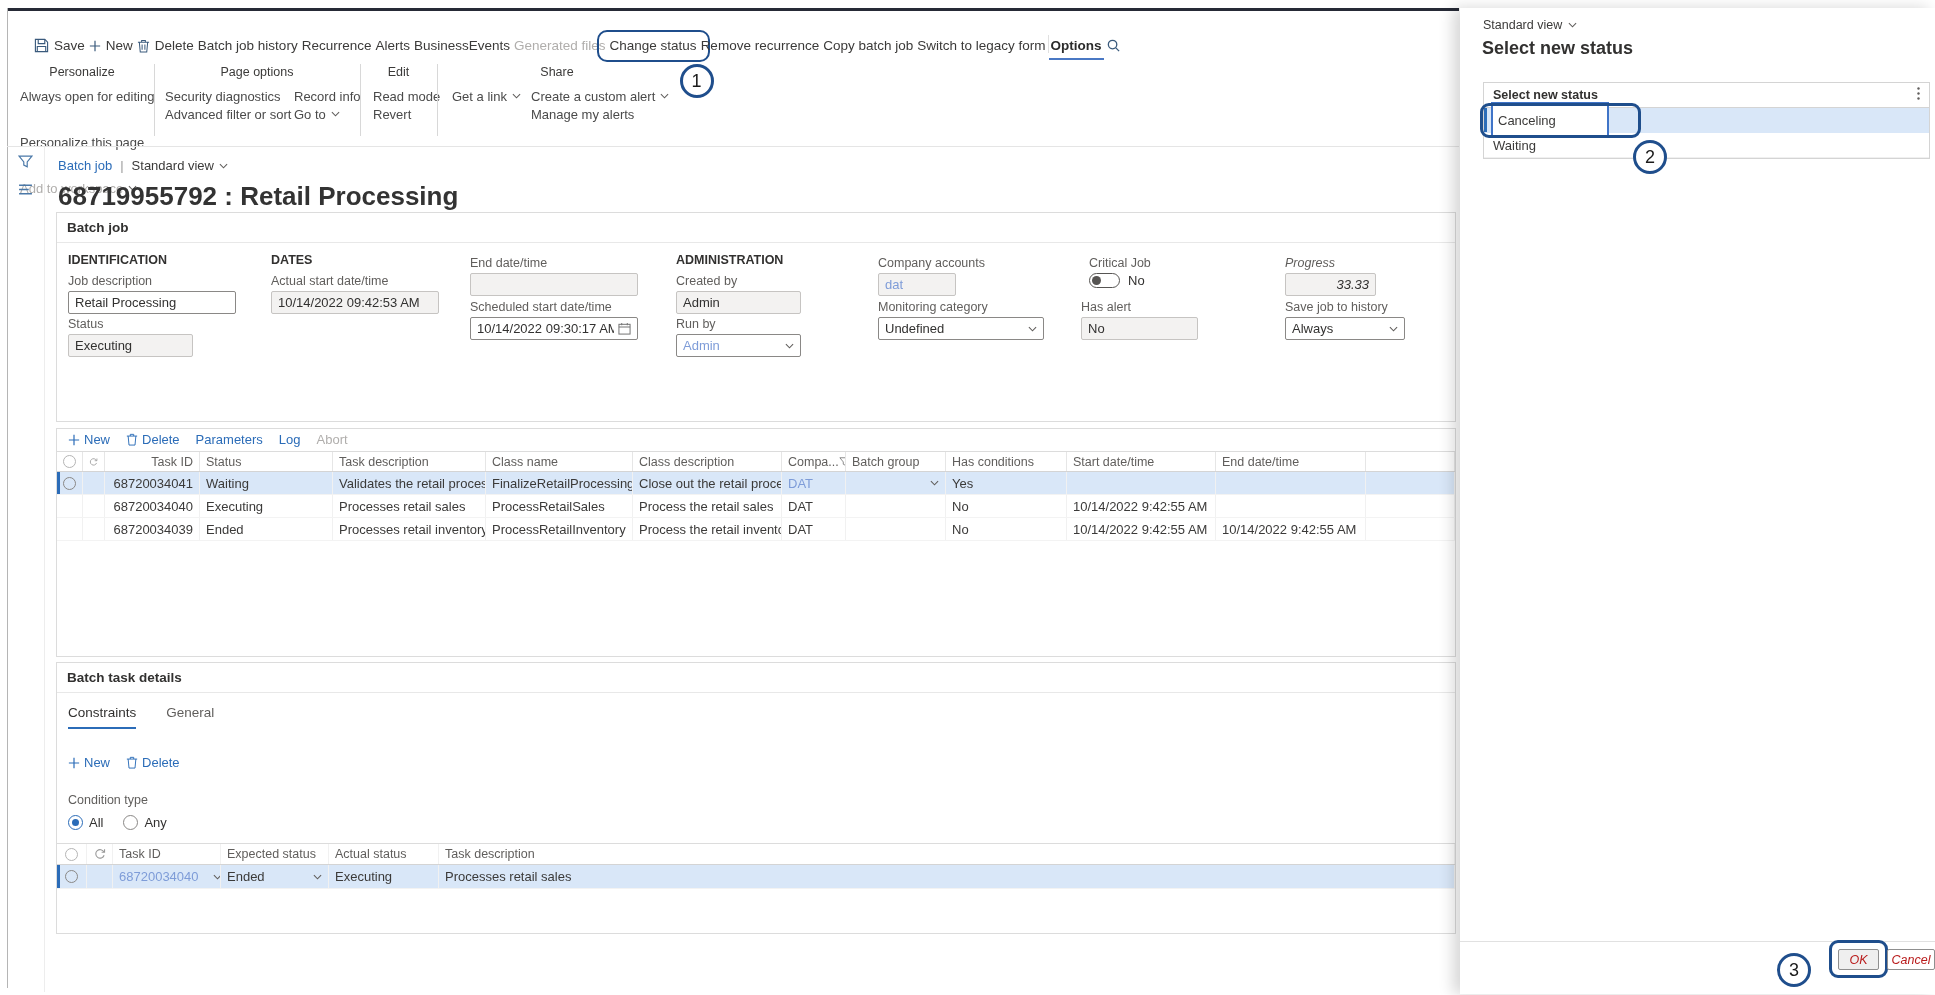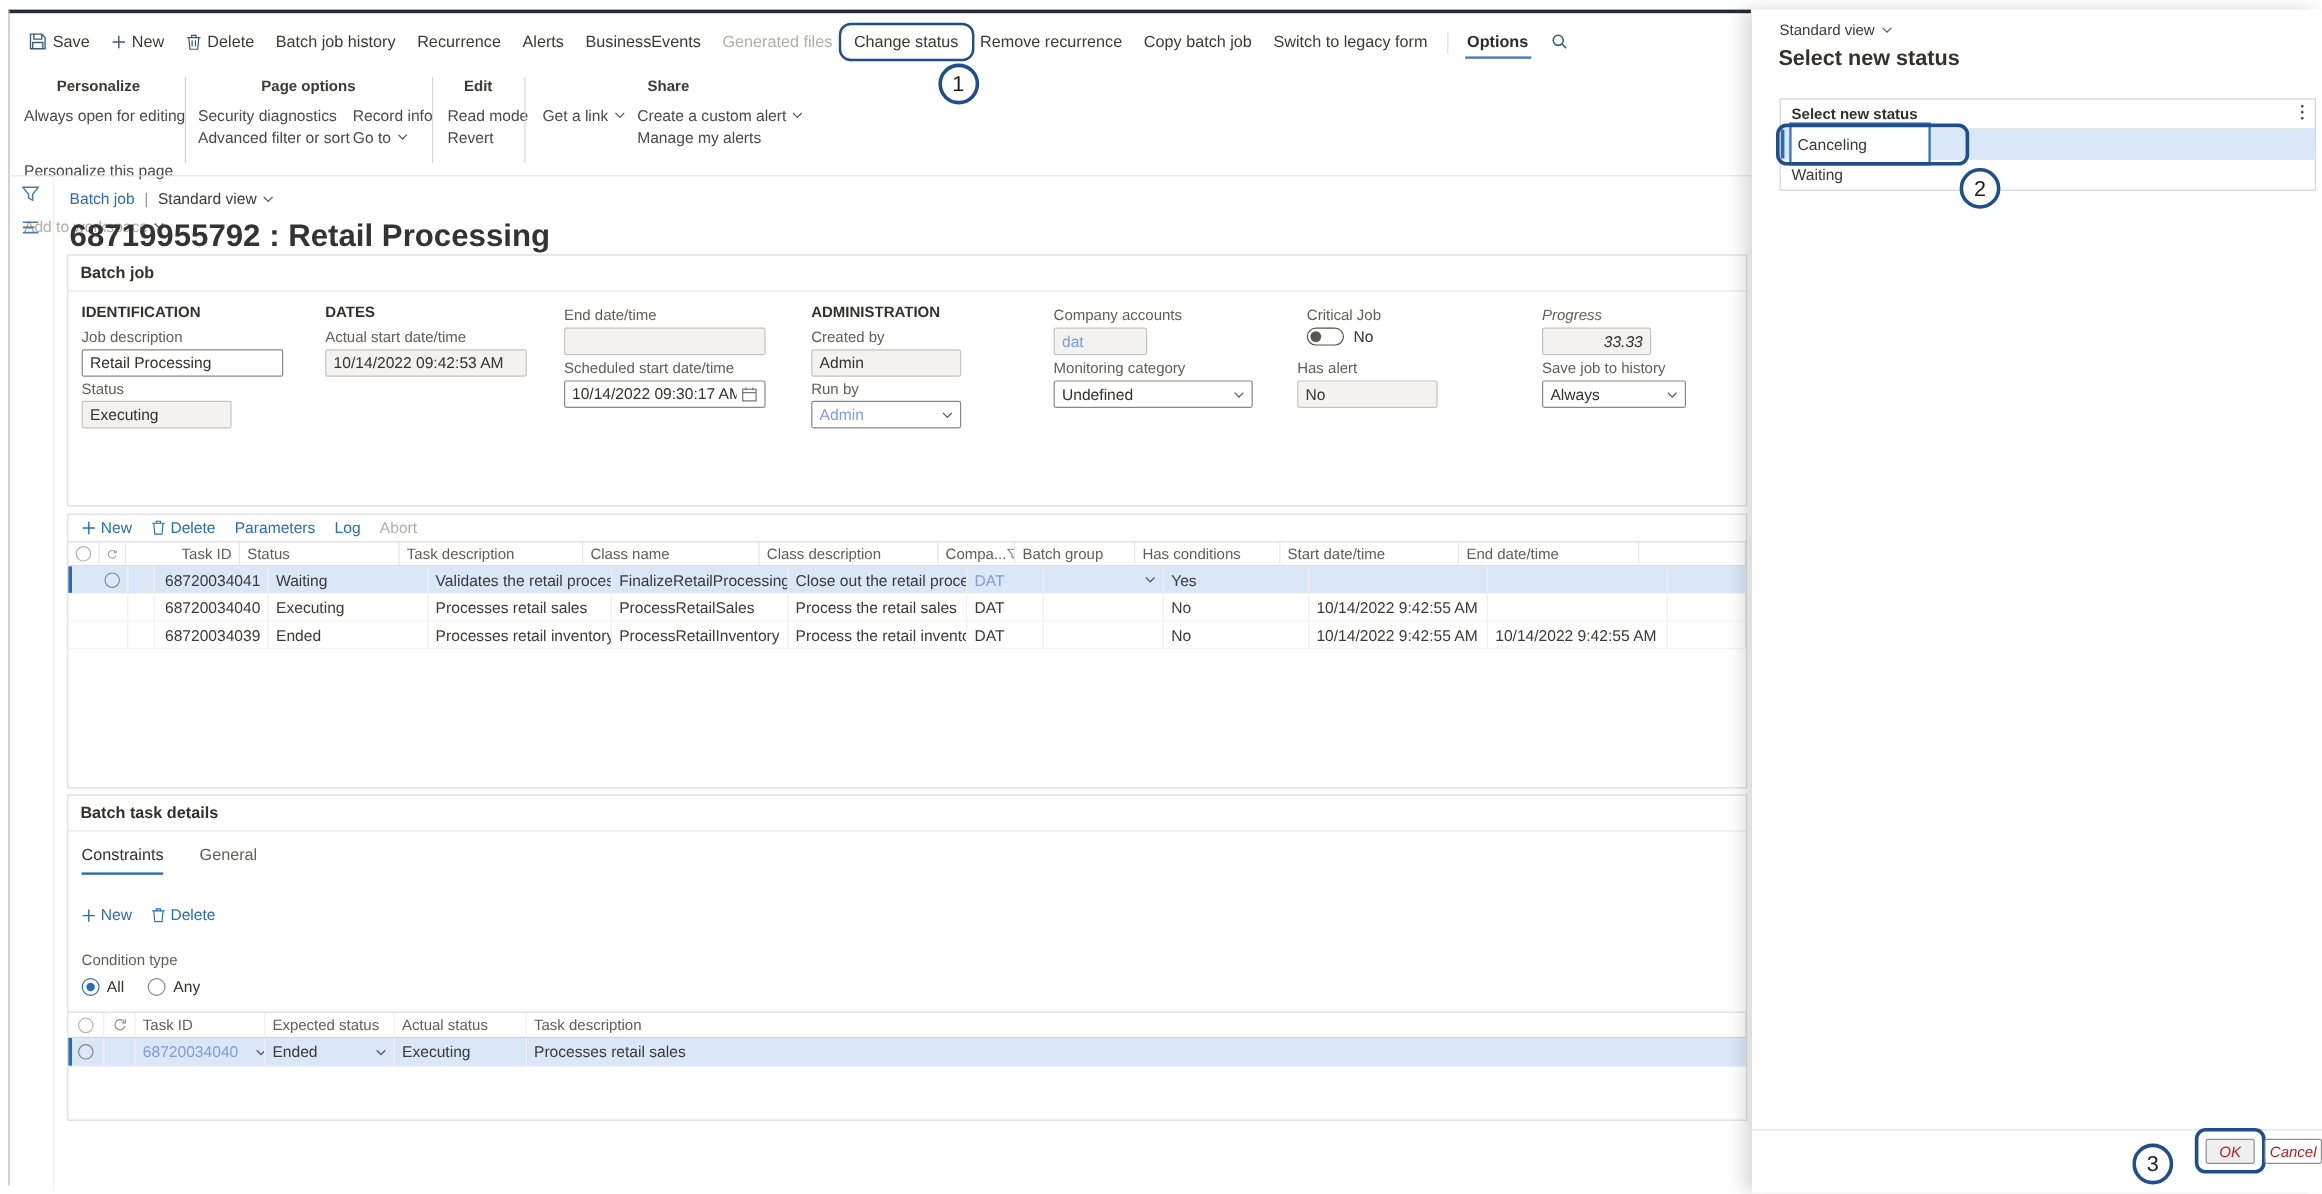--- a/index.html
+++ b/index.html
@@ -5,38 +5,38 @@
   * { margin:0; padding:0; box-sizing:border-box; }
   html,body { width:1935px; height:995px; }
   body { position:relative; overflow:hidden; background:#fff; color:#323130;
          font-family:"Liberation Sans", sans-serif; font-size:13px; }
 
   
   .top-edge { position:absolute; left:7px; top:8px; width:1452px; height:3px; background:#262a36; }
   .left-edge { position:absolute; left:7px; top:8px; width:1px; height:980px; background:#b5b5b5; }
 
   
-  .cmdbar { position:absolute; left:22px; top:27px; height:26px; display:flex; align-items:flex-start;
-            gap:14px; font-size:13.5px; color:#3b3a39; white-space:nowrap; }
+  .cmdbar { position:absolute; left:32px; top:27px; height:26px; display:flex; align-items:flex-end;
+            font-size:13.5px; color:#3b3a39; white-space:nowrap; }
   .cmd-item { display:flex; align-items:center; gap:5px; position:relative; cursor:default; padding:0 2px; }
   .cmd-item .cicon { color:#3a5a7c; display:flex; align-items:center; }
   .cmd-item.disabled { color:#b0aeac; }
   .cmd-item.active { font-weight:700; color:#2b2b2b; }
   .cmd-item.active::after { content:""; position:absolute; left:0; right:0; bottom:-7px; height:2px; background:#4a78c4; }
   .vline { width:1px; height:18px; background:#e0e0e0; }
   .ann-rect { position:absolute; left:-11px; right:-11px; top:-8px; bottom:-9px;
               border:2.5px solid #1f4e8c; border-radius:10px; pointer-events:none; }
   .ann-circle { position:absolute; width:34px; height:34px; border:3px solid #1f4e8c; border-radius:50%;
                 background:#fff; display:flex; align-items:center; justify-content:center;
                 font-size:18px; color:#1b1b1b; z-index:50; }
 
   
   .ribbon { position:absolute; left:10px; top:60px; width:1440px; height:82px; font-size:13px; }
   .rgroup { position:absolute; top:0; }
-  .rtitle { font-weight:700; font-size:12.5px; color:#3b3a39; text-align:center; height:24px; line-height:24px; }
+  .rtitle { font-weight:400; font-size:12.5px; color:#3b3a39; text-align:center; height:24px; line-height:24px; }
   .rcol { position:absolute; top:28px; display:flex; flex-direction:column; gap:2px; }
   .ritem { color:#4a4a4a; height:16px; display:flex; align-items:center; gap:5px; white-space:nowrap; }
   .ritem.disabled { color:#b0aeac; }
   .rdiv { position:absolute; top:4px; height:72px; width:1px; background:#d8d8d8; }
   .chev { color:#605e5c; display:inline-flex; align-items:center; }
 
   .hsep { position:absolute; left:7px; top:146px; width:1452px; height:1px; background:#e5e5e5; }
 
   
   .rail { position:absolute; left:7px; top:147px; width:38px; height:845px; border-right:1px solid #ededed; }
@@ -75,21 +75,21 @@
   .tb-link { color:#2b6cb8; display:flex; align-items:center; gap:4px; white-space:nowrap; }
   .tb-link.disabled { color:#b0aeac; }
 
   
   .grid2 { position:absolute; left:0; right:0; top:22px; font-size:13px; }
   .g2row { display:grid; grid-template-columns:26px 22px 95px 133px 153px 147px 149px 64px 100px 121px 149px 150px 1fr; }
   .g2row > div { padding:0 6px; white-space:nowrap; overflow:hidden; border-right:1px solid #f1f1f1;
                  display:flex; align-items:center; }
   .g2row.hd { height:21px; color:#605e5c; font-size:12.5px; border-top:1px solid #dcdcdc; border-bottom:1px solid #d4d4d4; }
   .g2row.hd > div { border-right:1px solid #e6e6e6; }
-  .g2row.dr { height:23px; color:#3b3a39; border-bottom:1px solid #f3f3f3;padding-left:24px; }
+  .g2row.dr { height:23px; color:#3b3a39; border-bottom:1px solid #f3f3f3; }
   .g2row .num { justify-content:flex-end; }
   .g2row.sel { background:#d9e7f8; position:relative; }
   .g2row.sel::before { content:""; position:absolute; left:0; top:0; bottom:0; width:3px; background:#2b6cb8; }
   .gradio { width:13px; height:13px; border:1px solid #8a8886; border-radius:50%; margin:0 auto; flex:none; }
   .gradio.lt { border-color:#b5b5b5; }
   .cell-split { justify-content:space-between !important; }
   .cell-end { justify-content:flex-end !important; }
 
   
   .tabs { position:absolute; left:11px; top:12px; display:flex; gap:30px; font-size:13.5px; }

